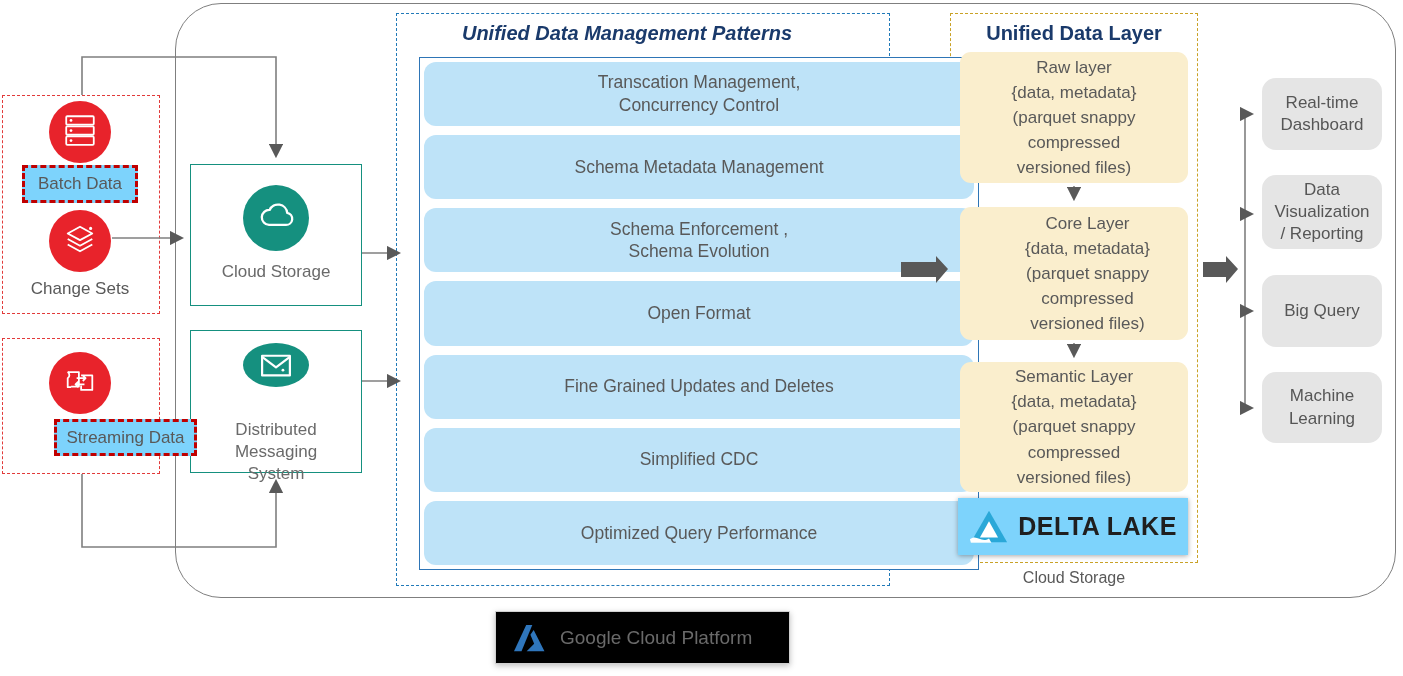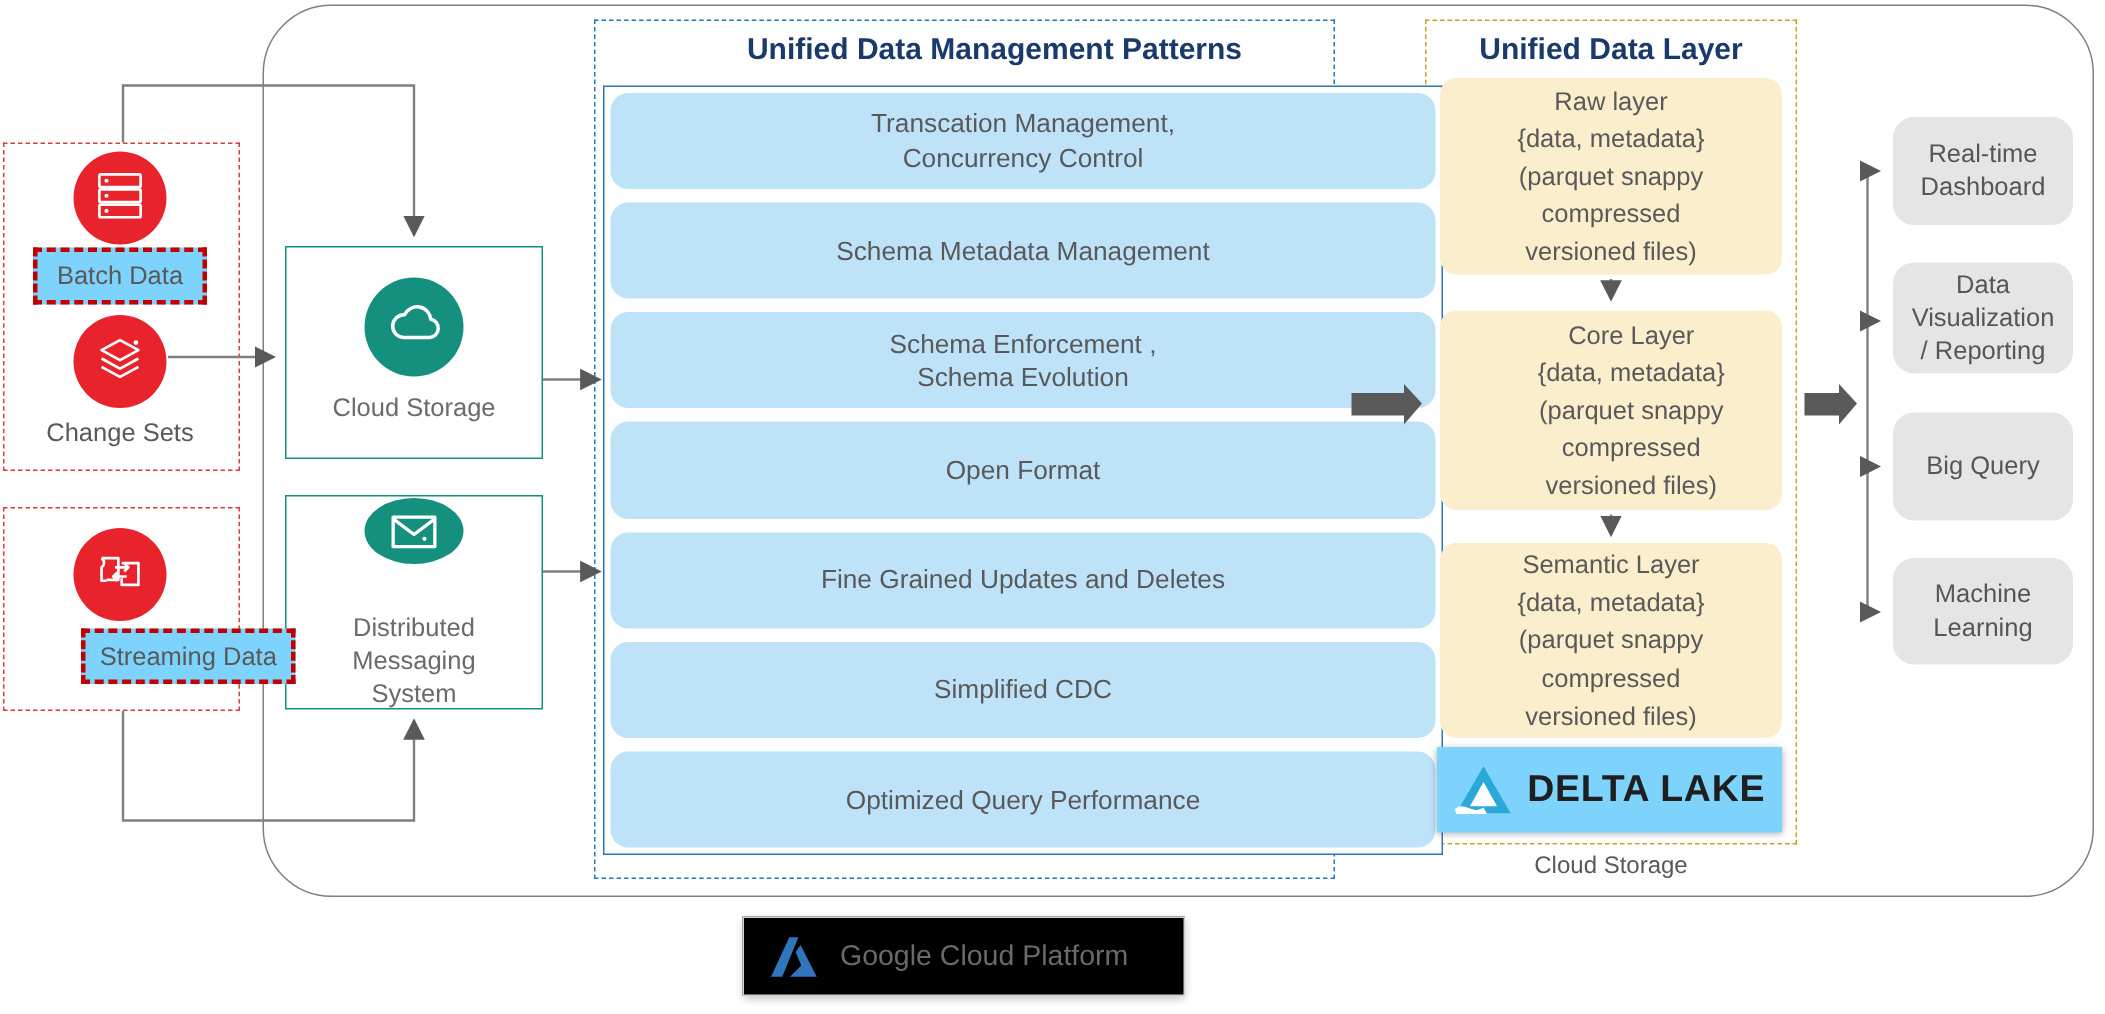--- a/index.html
+++ b/index.html
@@ -39,21 +39,21 @@
   .teal-circle {
     width:66px; height:66px; border-radius:50%; background:#15907f;
     display:flex; align-items:center; justify-content:center;
   }
   .teal-label { color:#6a6a6a; font-size:17px; text-align:center; line-height:1.3; margin-top:10px; }
 
   
   .patterns-outer { left:396px; top:13px; width:494px; height:573px; border:1.7px dashed #2079b8; z-index:1; }
   .section-title { font-size:20px; font-weight:bold; color:#1a3a6b; text-align:center; z-index:2; }
   .patterns-inner {
-    left:402px; top:57px; width:560px; height:513px; border:1.6px solid #2e75b6;
+    left:419px; top:57px; width:560px; height:513px; border:1.6px solid #2e75b6;
     display:flex; flex-direction:column; gap:9px; padding:4px; z-index:2; background:#fff;
   }
   .pattern-item {
     flex:1; background:#bee3f8; border-radius:12px; color:#595959; font-size:17.5px;
     display:flex; align-items:center; justify-content:center; text-align:center; line-height:1.3;
   }
 
   
   .layer-outer { left:950px; top:13px; width:248px; height:550px; border:1.7px dashed #c9a227; z-index:1; }
   .tan-box {
@@ -153,39 +153,39 @@
     <div class="teal-circle">
       <svg width="44" height="44" viewBox="0 0 38 38">
         <path d="M13 25 h14.5 a5.3 5.3 0 0 0 1.2-10.5 A8 8 0 0 0 13.5 12 A6.3 6.3 0 0 0 13 25 Z" fill="none" stroke="#fff" stroke-width="2" stroke-linejoin="round"></path>
       </svg>
     </div>
     <div class="teal-label">
       <span>Cloud Storage</span>
     </div>
   </div>
 
-  <div class="abs teal-box" style="left:190px; top:330px; width:172px; height:143px; padding-top:1px;">
+  <div class="abs teal-box" style="left:190px; top:330px; width:172px; height:143px; padding-top:12px;">
     <div class="teal-circle">
       <svg width="44" height="44" viewBox="0 0 38 38">
         <g fill="none" stroke="#fff" stroke-width="1.9" stroke-linejoin="round">
           <rect x="7" y="11" width="24" height="17"></rect>
           <path d="M7 12 L19 21 L31 12"></path>
         </g>
         <circle cx="25" cy="23.5" r="1.2" fill="#fff"></circle>
       </svg>
     </div>
     <div class="teal-label pre">
       <span class="pre">Distributed
 Messaging
 System</span>
     </div>
   </div>
 
   <div class="abs patterns-outer"></div>
-  <div class="abs section-title" style="left:416px; top:22px; width:494px;">
+  <div class="abs section-title" style="left:380px; top:22px; width:494px;font-style:italic;">
     <span>Unified Data Management Patterns</span>
   </div>
   <div class="abs patterns-inner">
     <div class="pattern-item pre">Transcation Management,
 Concurrency Control</div>
     <div class="pattern-item pre">Schema Metadata Management</div>
     <div class="pattern-item pre">Schema Enforcement ,
 Schema Evolution</div>
     <div class="pattern-item pre">Open Format</div>
     <div class="pattern-item pre">Fine Grained Updates and Deletes</div>

